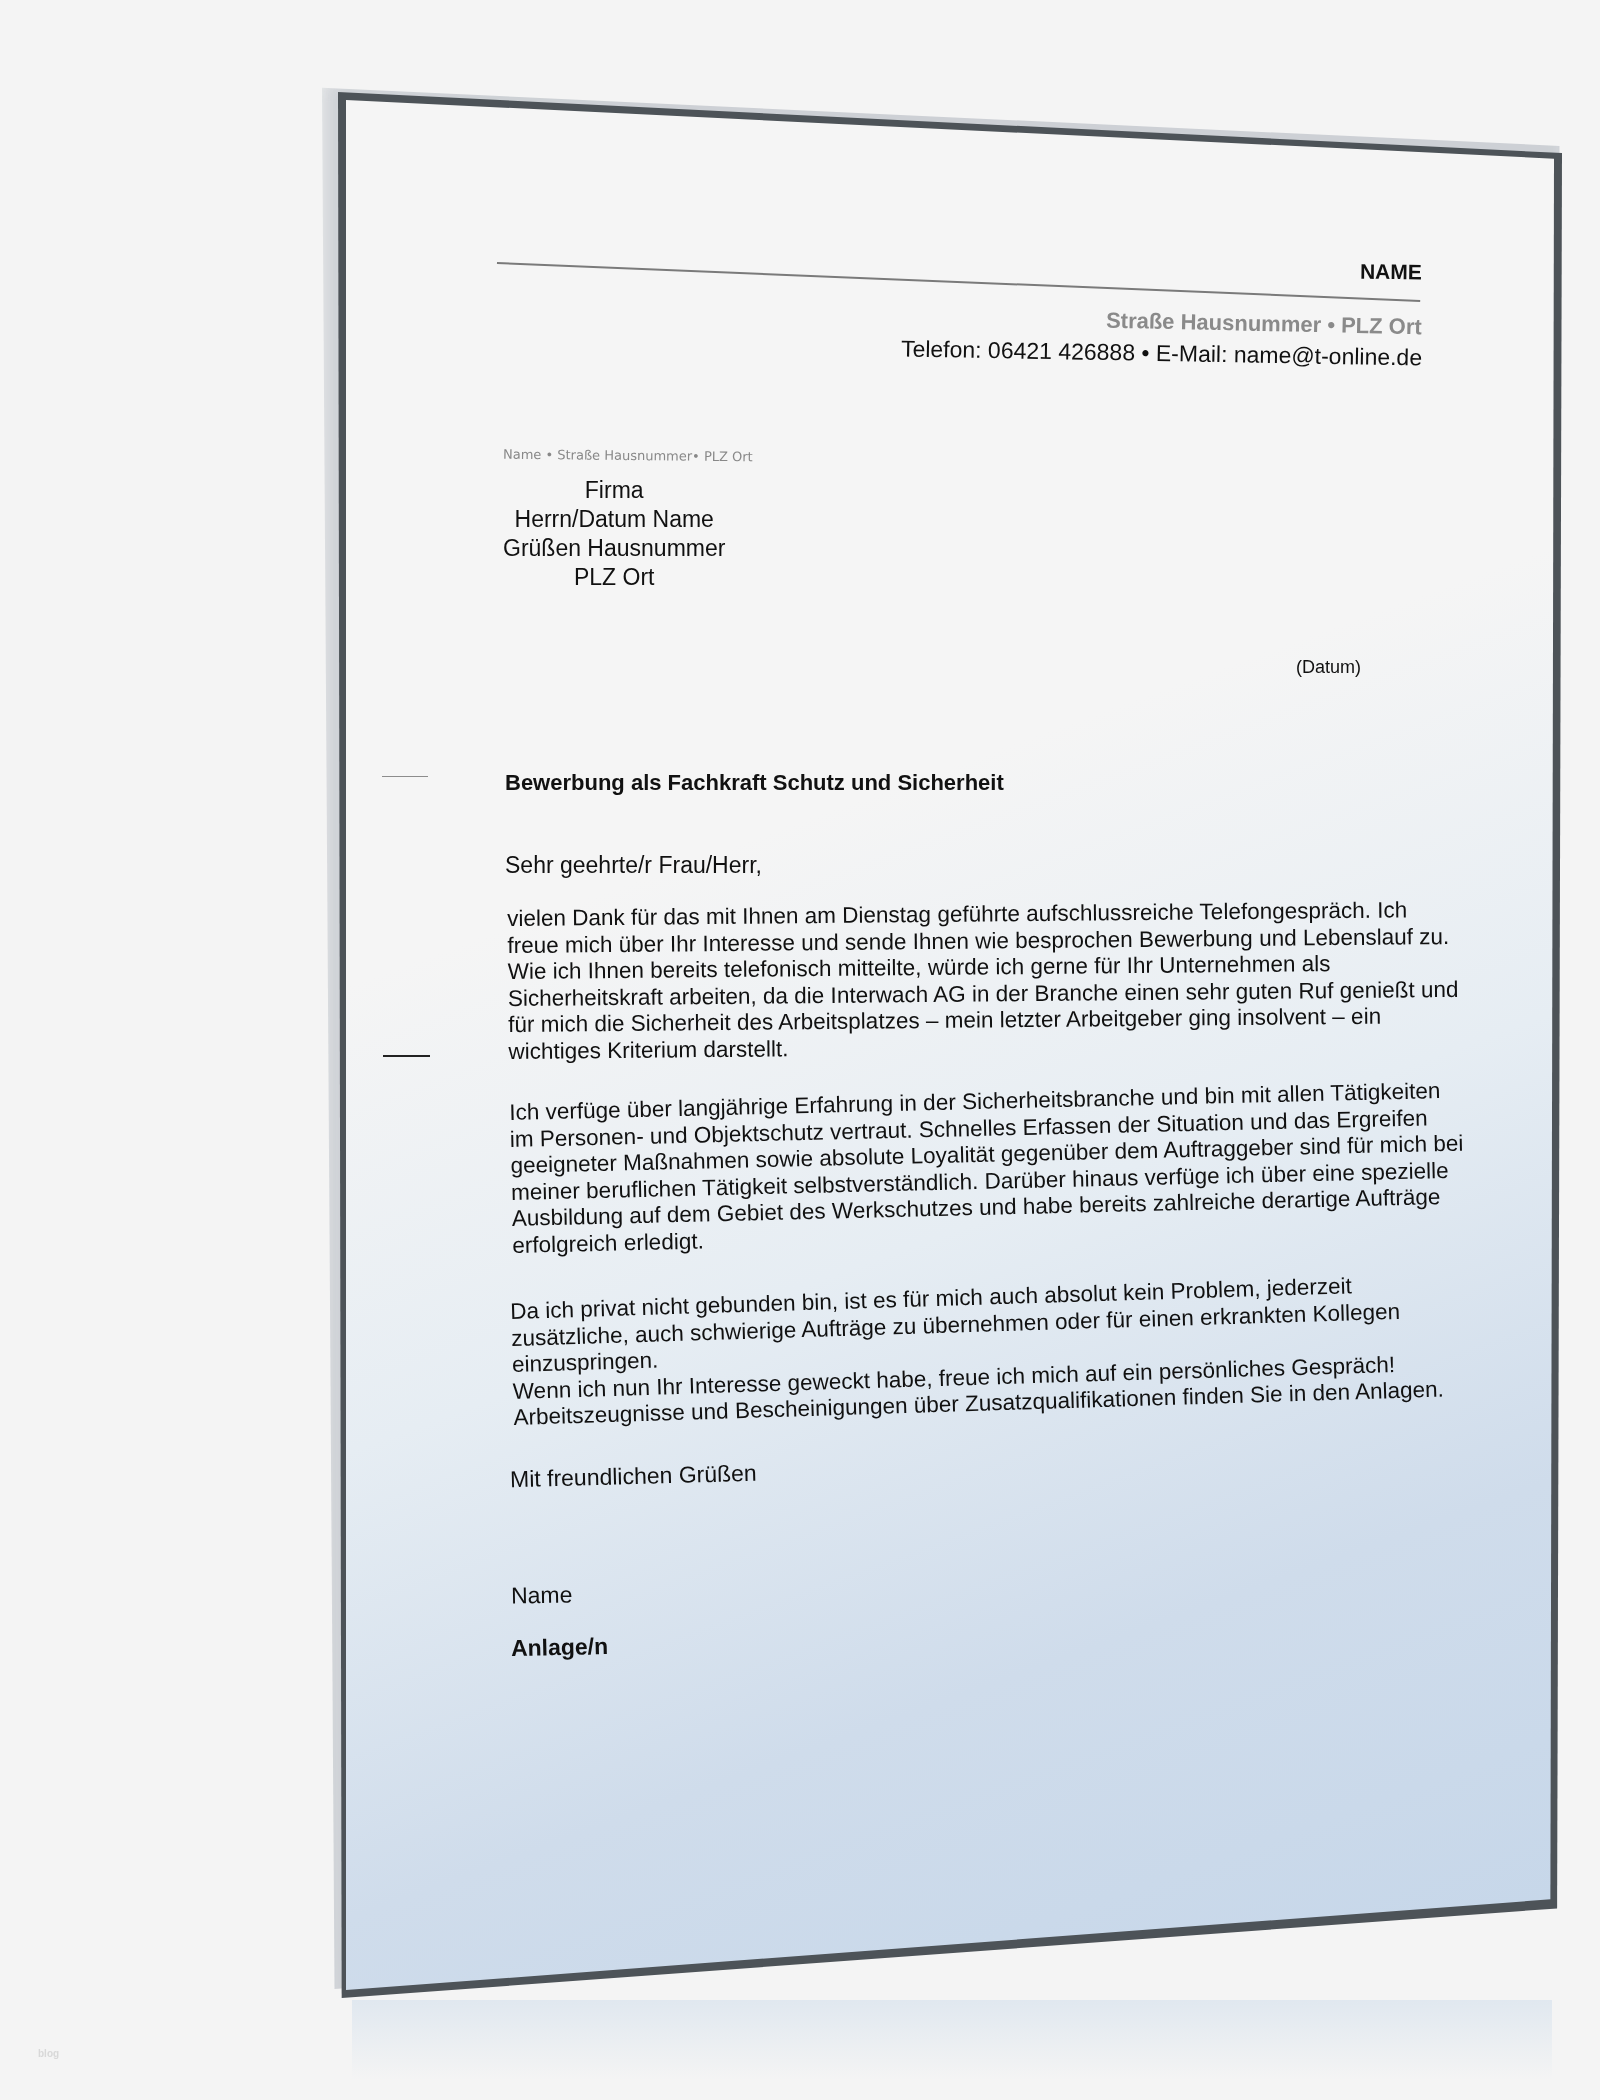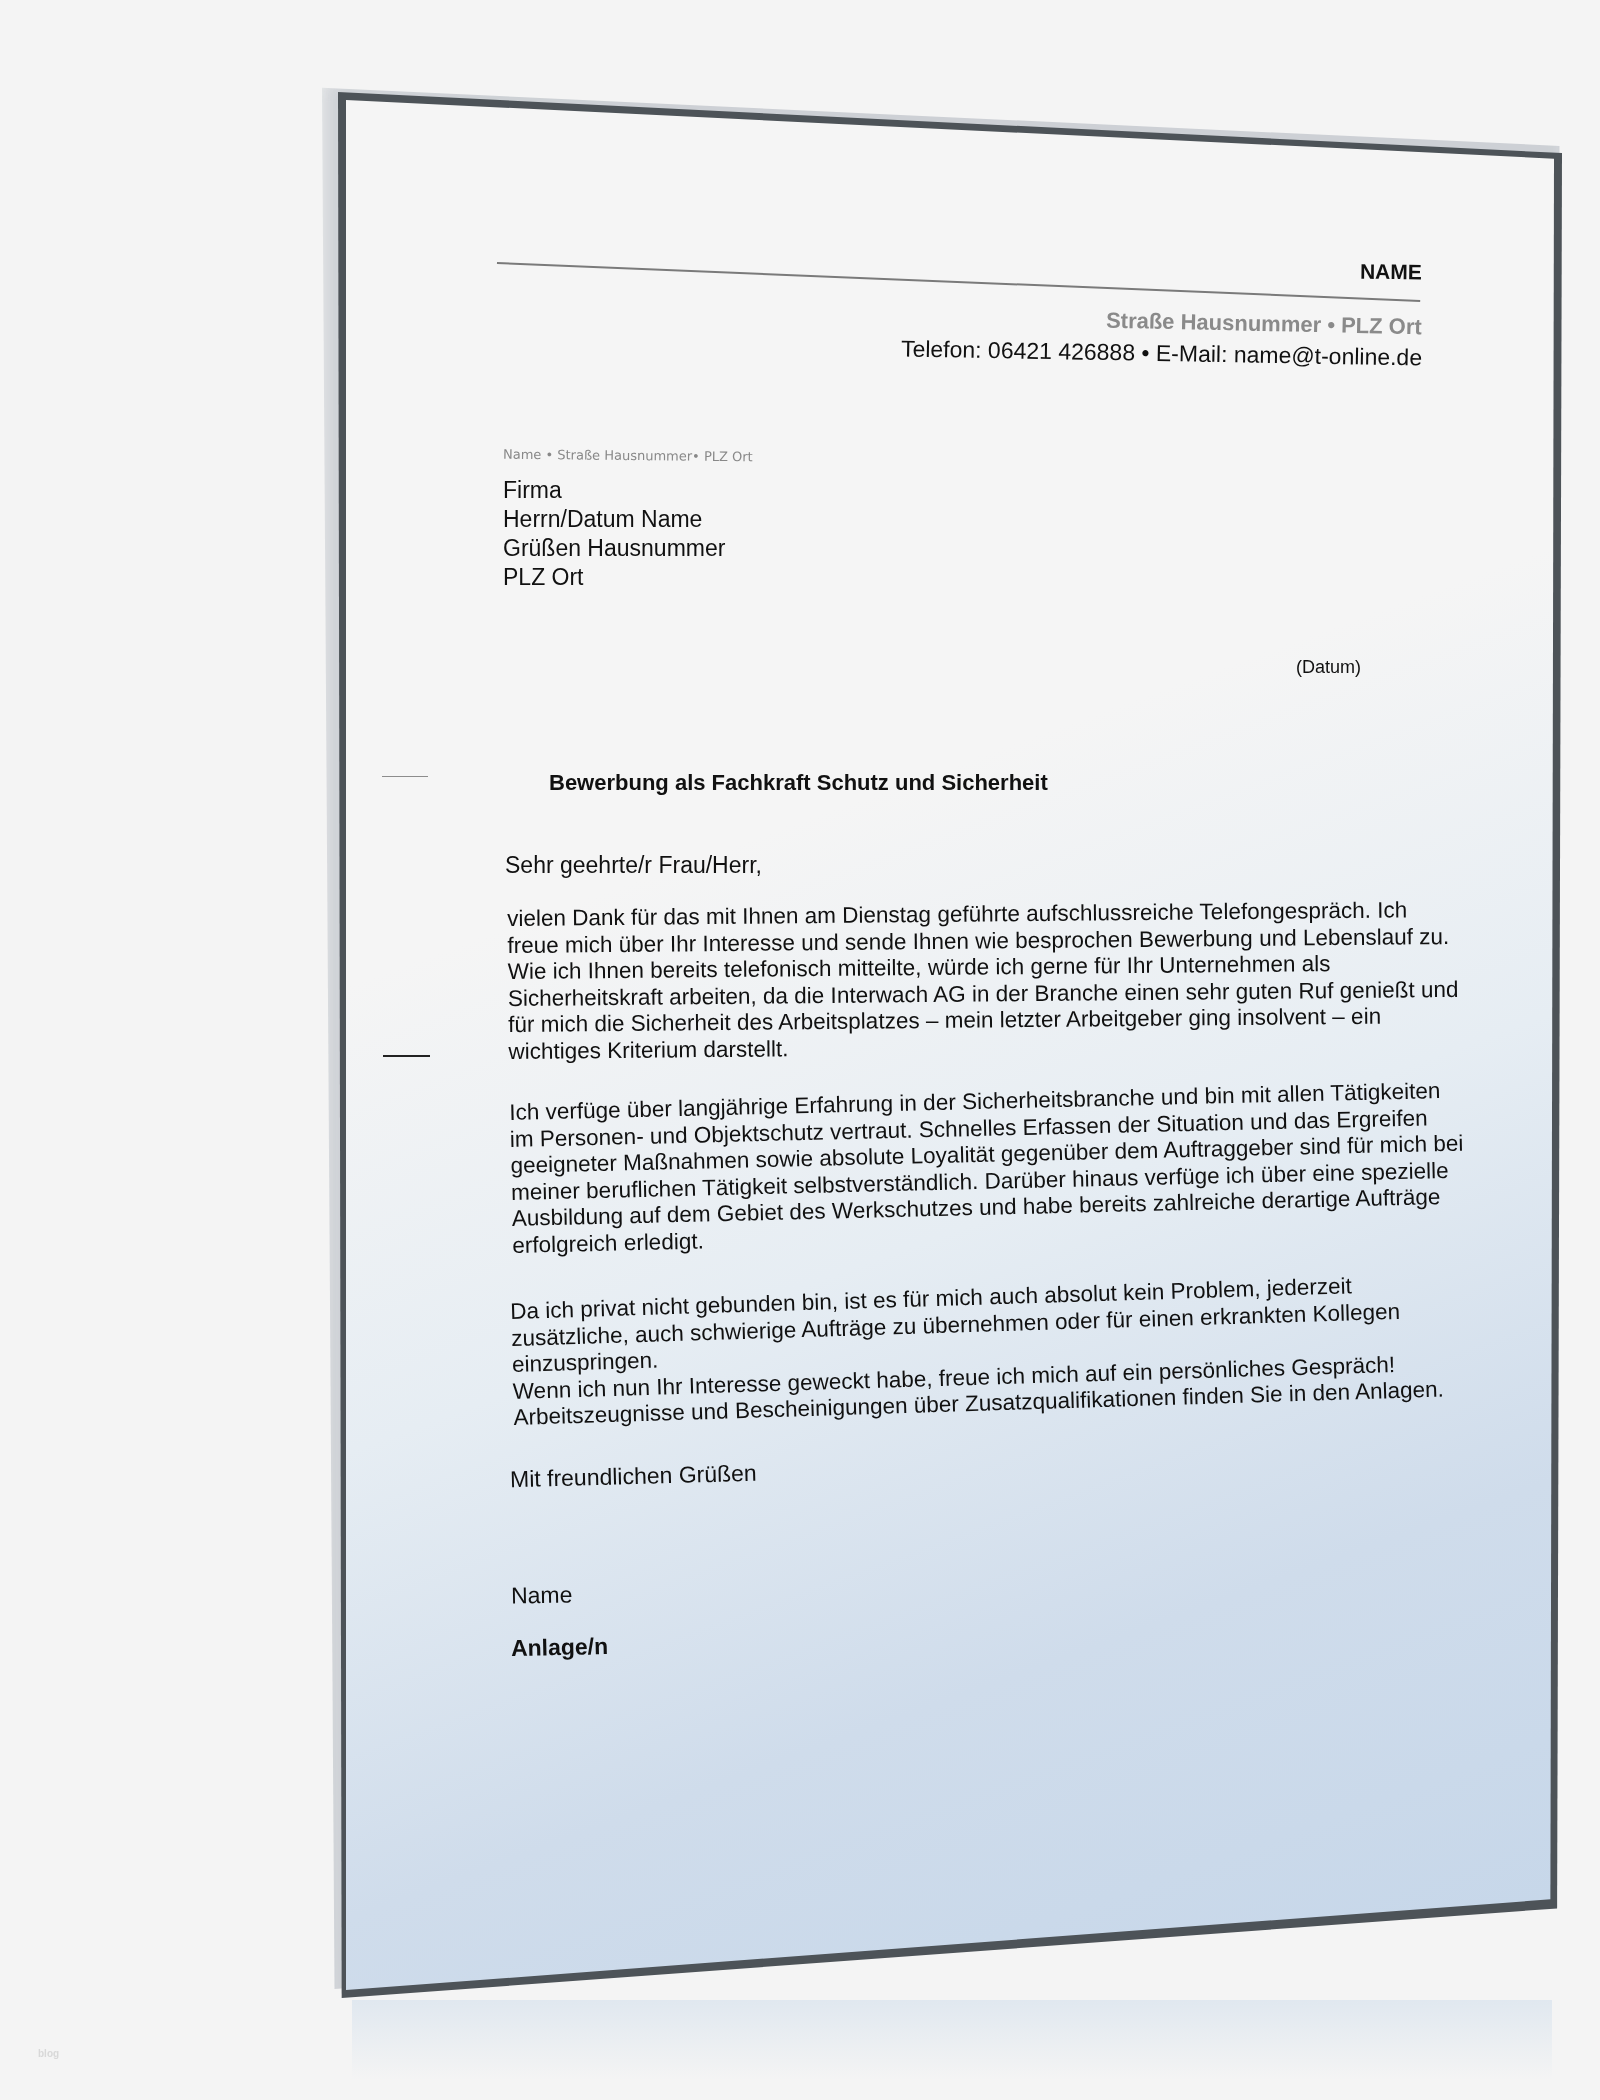--- a/index.html
+++ b/index.html
@@ -35,25 +35,25 @@
   .header-rule {
     position:absolute; left:497px; top:262px; width:924px; height:2px;
     background:#7a7a7a; transform-origin:0 0; transform:rotate(2.35deg);
   }
   .abs { position:absolute; white-space:nowrap; }
   .name-head { right:178px; top:260px; font-weight:bold; font-size:21px; transform:rotate(0.6deg); }
   .addr-head { right:178px; top:311px; font-weight:bold; font-size:22px; color:#8a8a8a; transform:rotate(1.2deg); }
   .contact-head { right:178px; top:340px; font-size:23px; color:#111; transform:rotate(1deg); }
   .sender-small { left:503px; top:448px; font-size:13px; color:#888; font-family:"DejaVu Sans", sans-serif; transform:rotate(0.6deg); }
   .recipient { left:503px; top:476px; font-size:23px; line-height:29px; }
-  .recipient div { white-space:nowrap; }
+  .recipient div { white-space:nowrap;text-align:center; }
   .date { left:1296px; top:657px; font-size:18px; }
   .margin-mark-1 { position:absolute; left:382px; top:776px; width:46px; height:1px; background:#8c8c8c; }
   .margin-mark-2 { position:absolute; left:383px; top:1055px; width:47px; height:2px; background:#222; }
-  .subject { left:505px; top:770px; font-weight:bold; font-size:22px;margin-left:44px; }
+  .subject { left:505px; top:770px; font-weight:bold; font-size:22px; }
   .greeting { left:505px; top:852px; font-size:23px; }
   .para { position:absolute; font-size:22.5px; line-height:26.5px; }
   .para div { white-space:nowrap; }
   .p1 { left:507px; top:906px; transform:rotate(-0.55deg); transform-origin:0 0; }
   .p2 { left:509px; top:1100px; transform:rotate(-1.35deg); transform-origin:0 0; }
   .p3 { left:510px; top:1299px; transform:rotate(-1.75deg); transform-origin:0 0; }
   .closing { left:510px; top:1463px; font-size:23px; transform:rotate(-1.5deg); }
   .sign-name { left:511px; top:1582px; font-size:23px; transform:rotate(-1deg); }
   .attach { left:511px; top:1634px; font-weight:bold; font-size:23px; transform:rotate(-1.3deg); }
   .watermark { left:38px; top:2048px; font-size:10px; color:#d8d8d8;font-weight:bold; }

